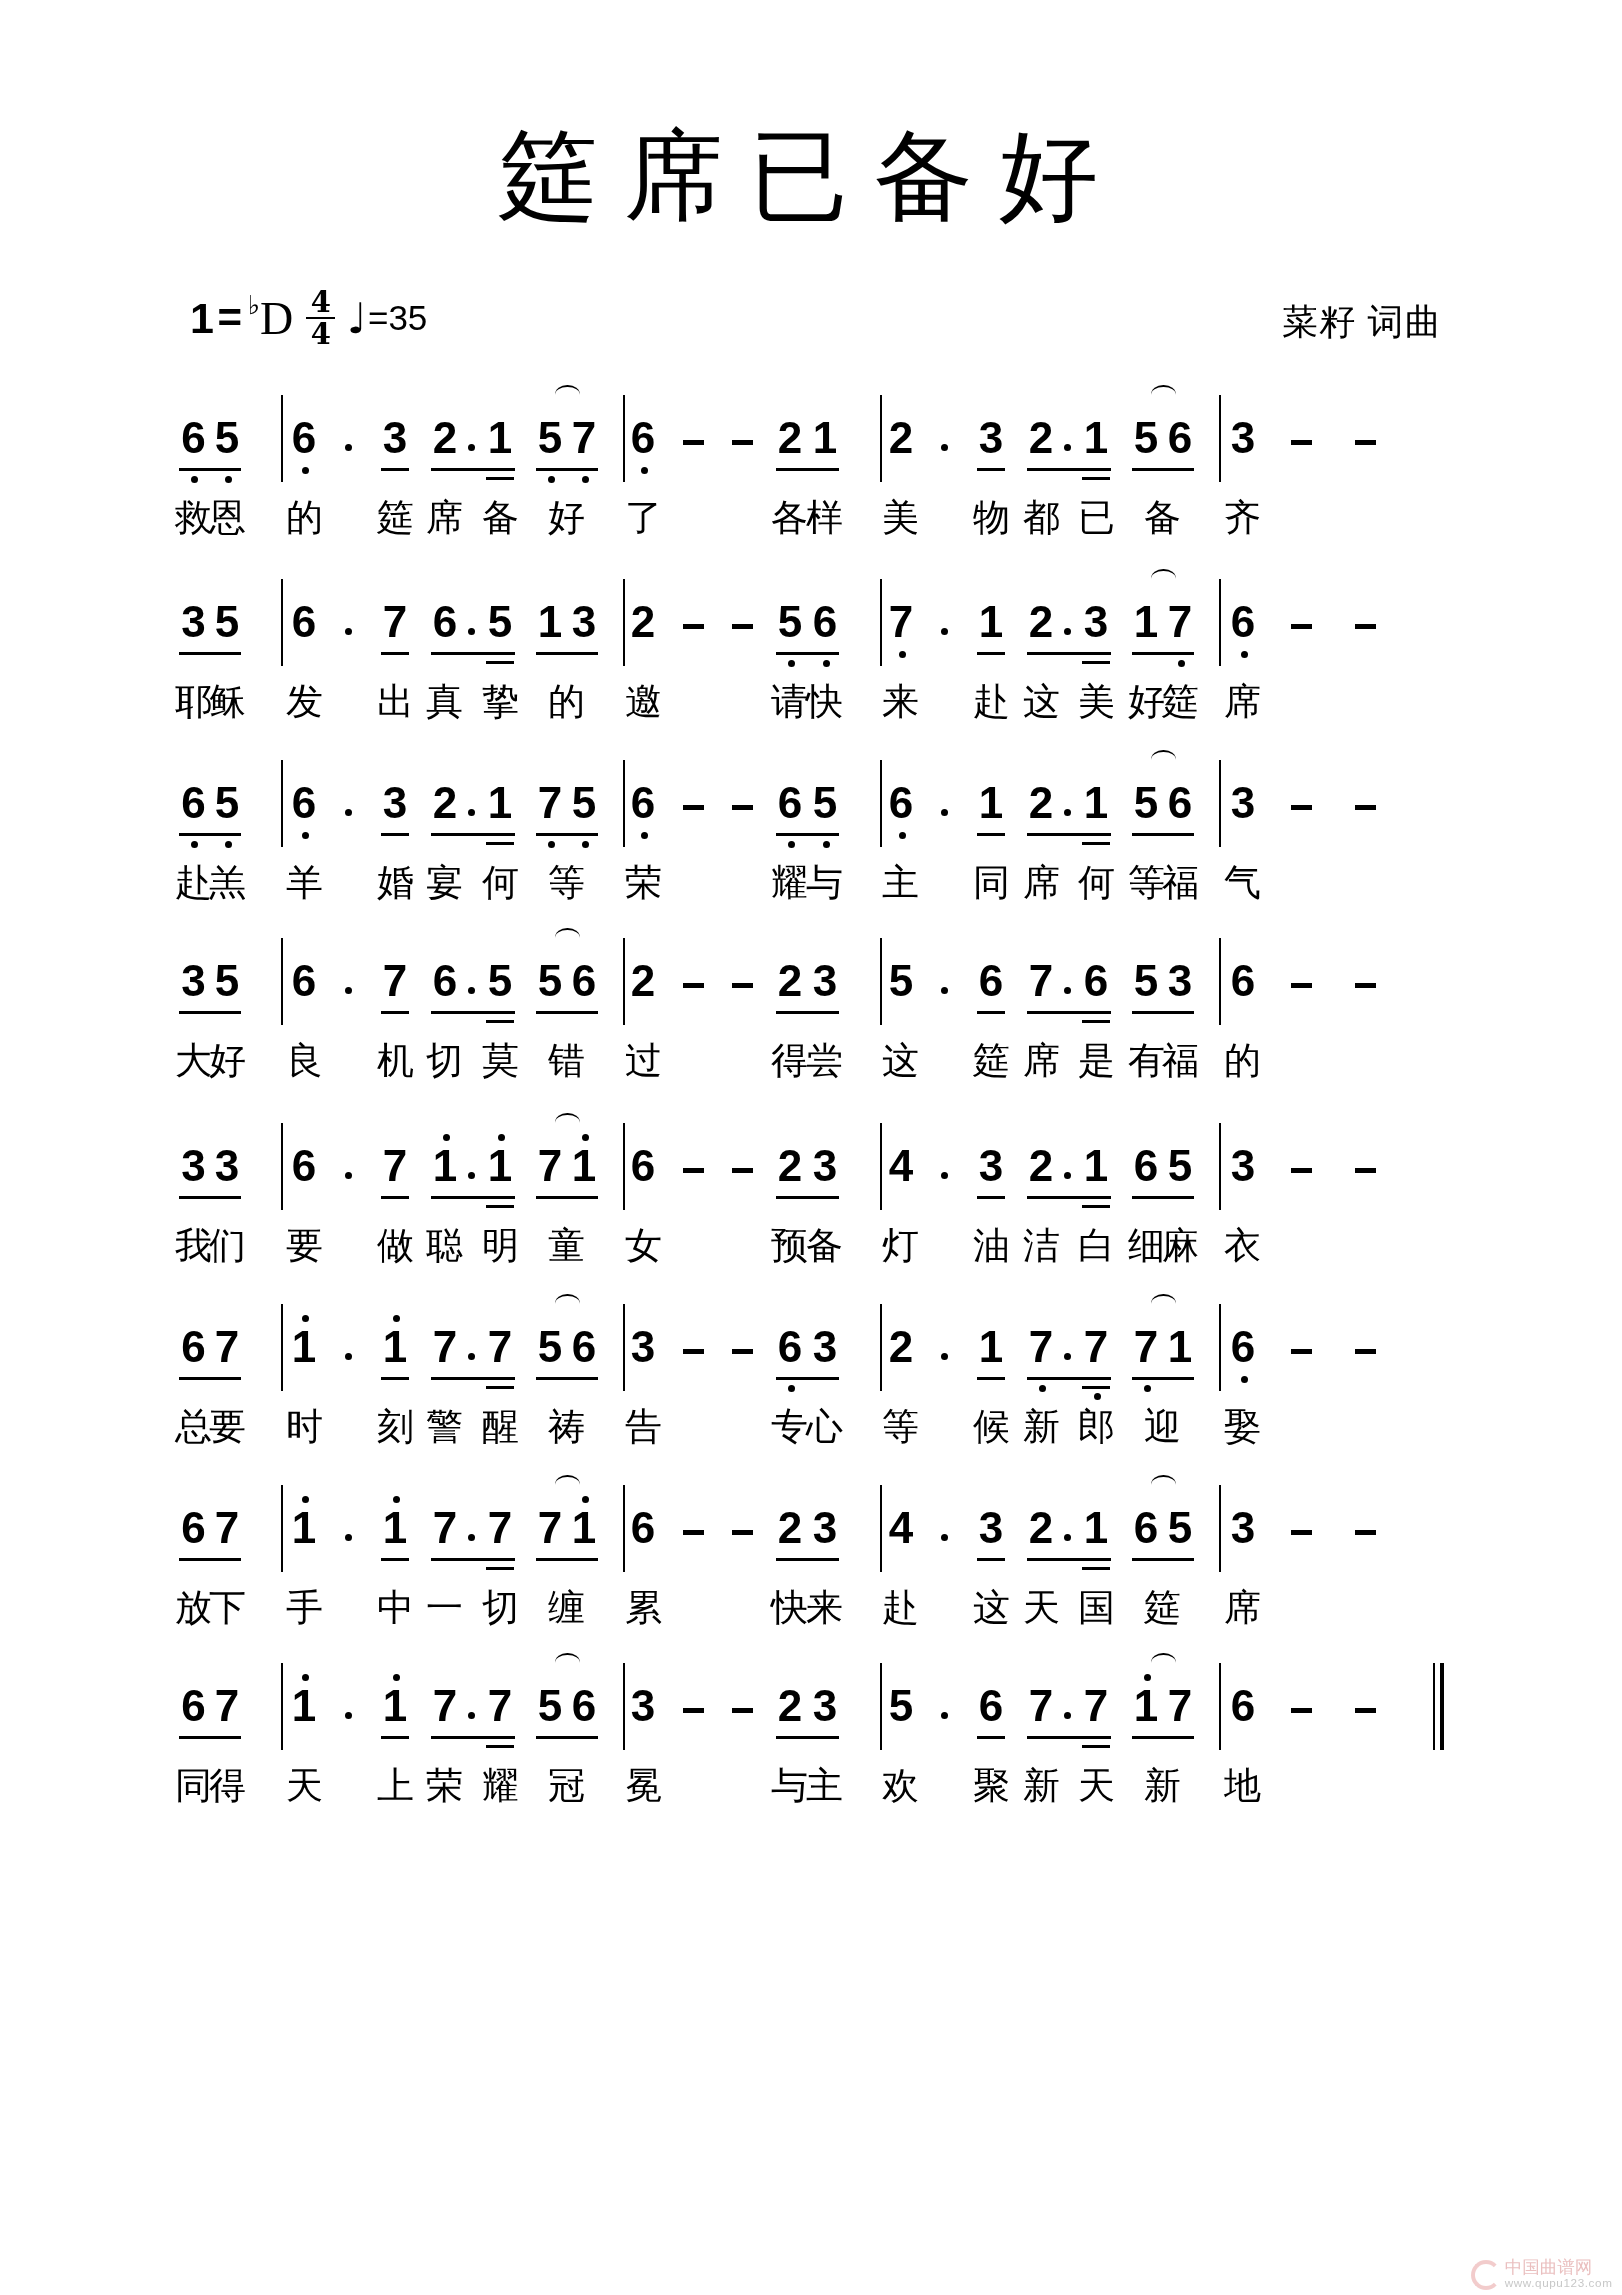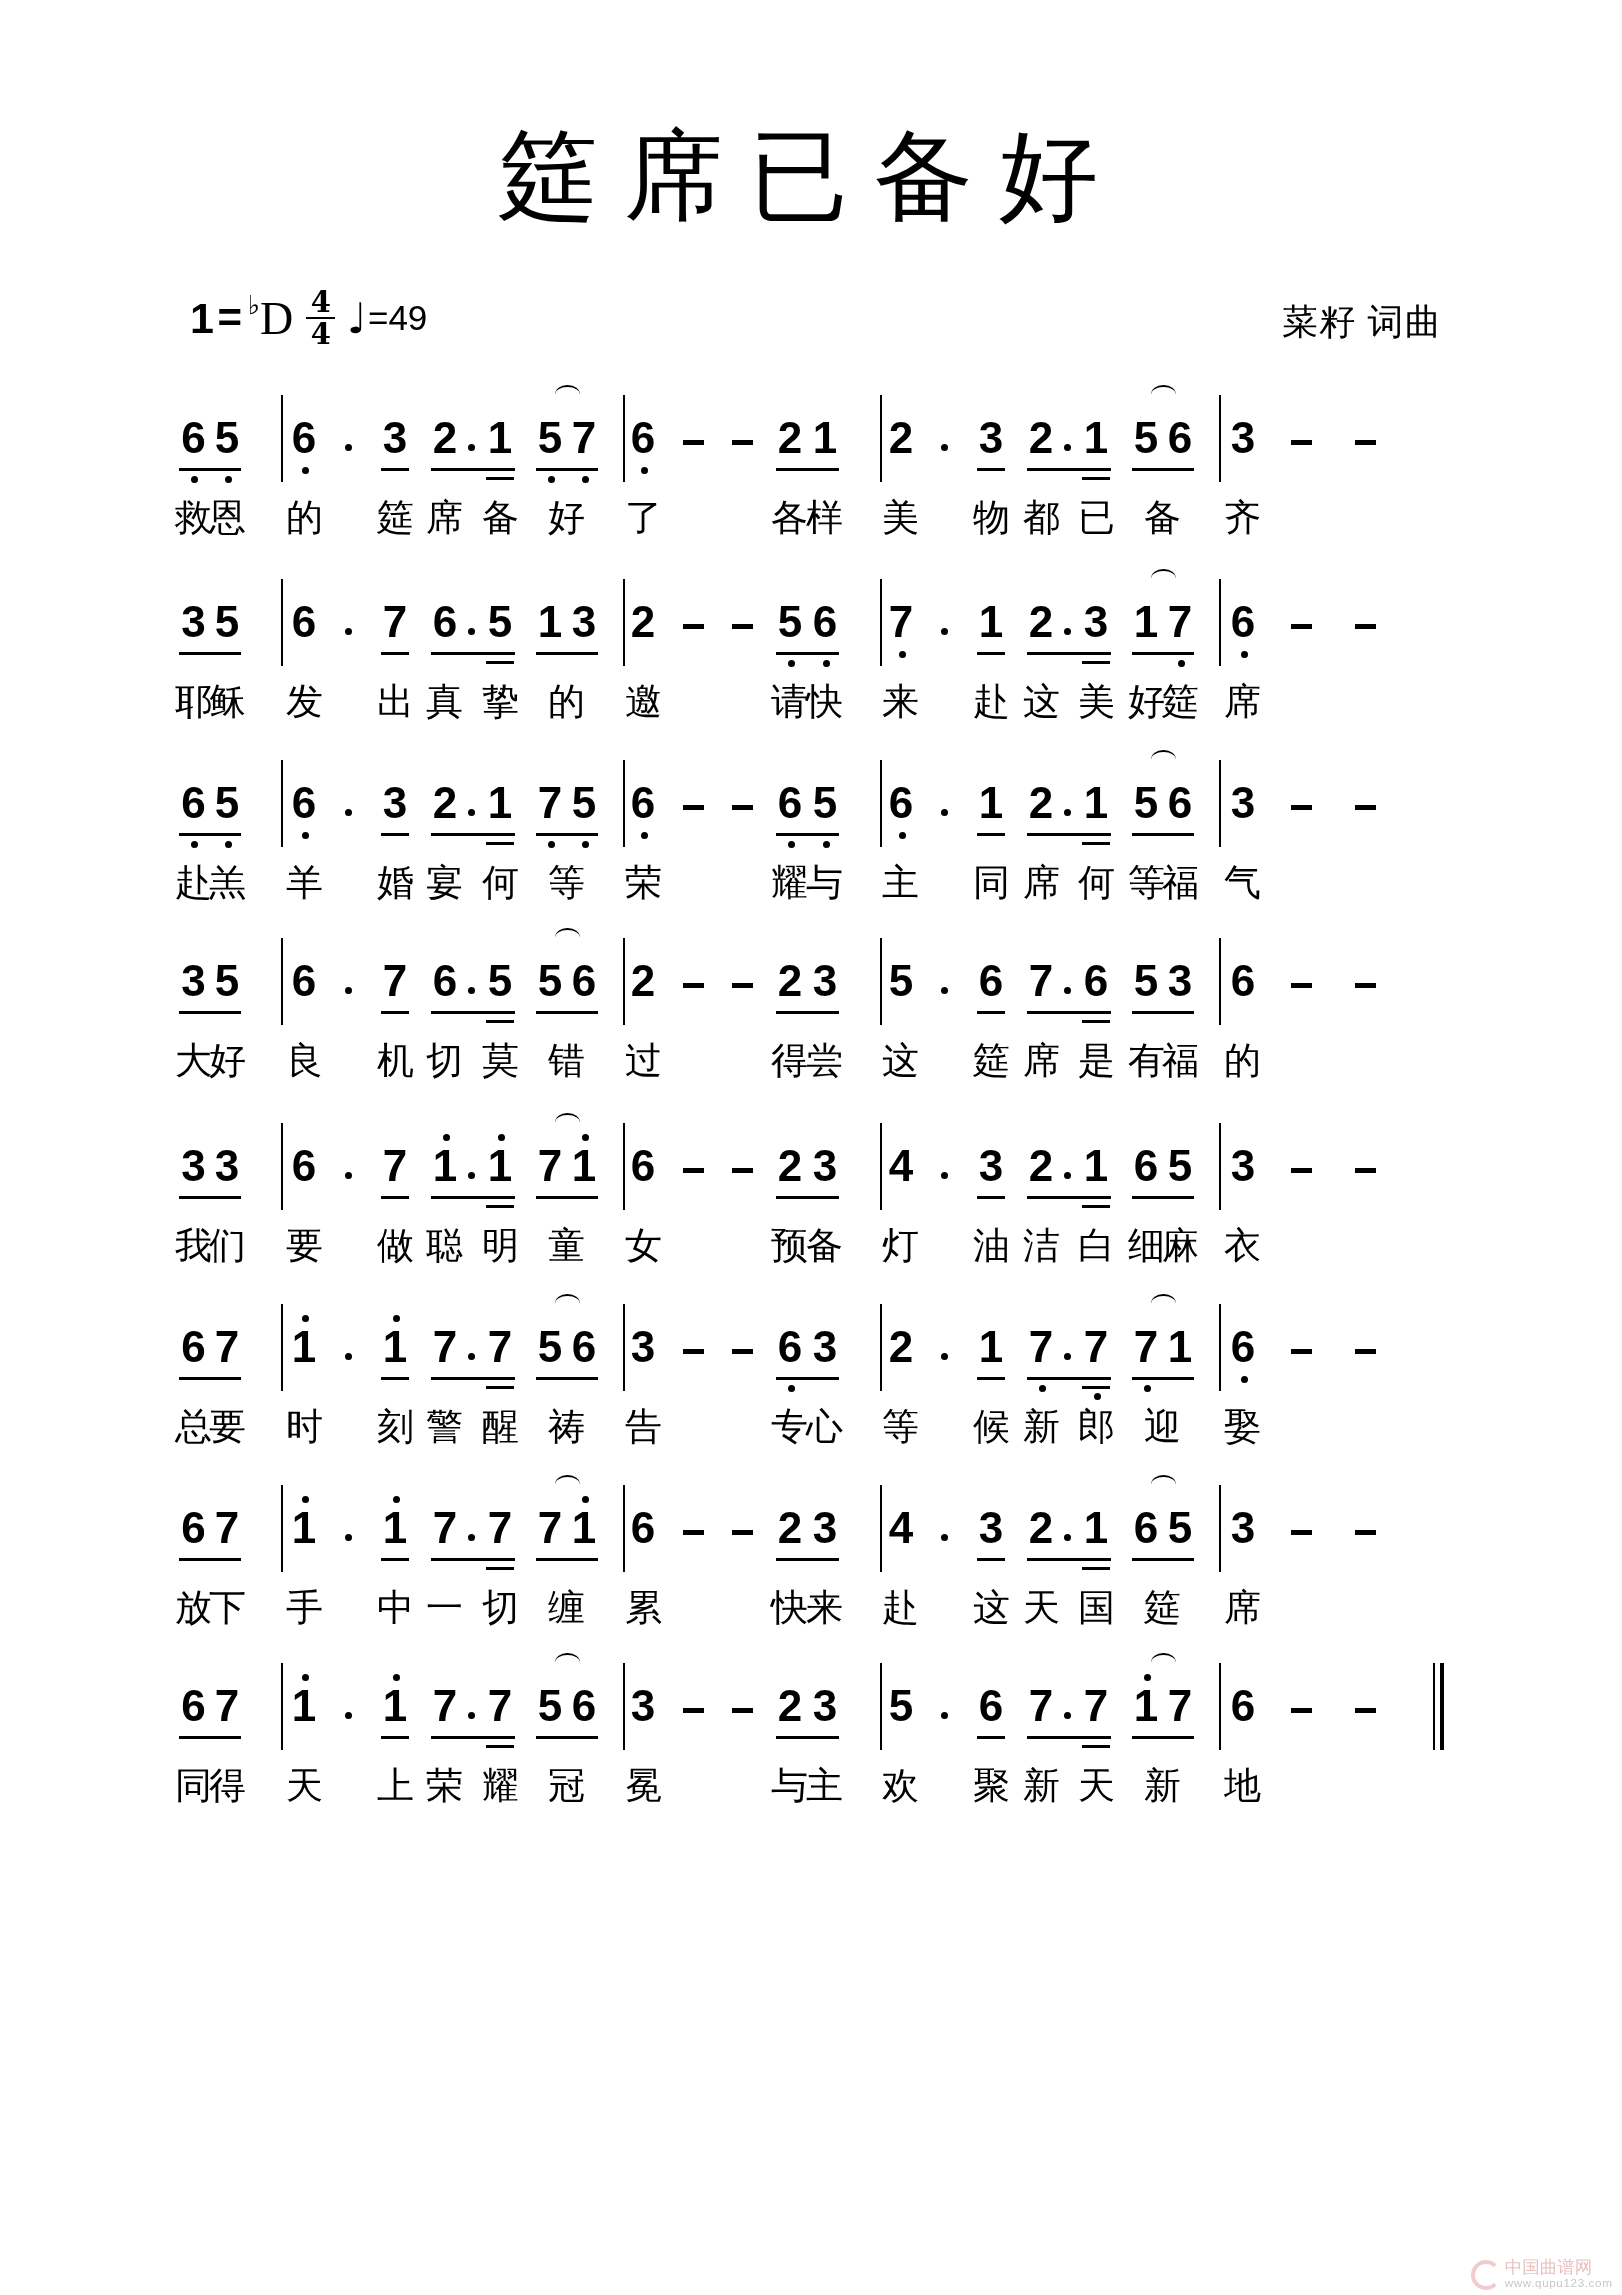--- a/index.html
+++ b/index.html
@@ -51,21 +51,21 @@
   <span class="eq">=</span>
   <span class="flat">♭</span>
   <span class="key">D</span>
   <span class="timesig">
     <span>4</span>
     <span class="bar"></span>
     <span>4</span>
   </span>
   <span class="tempo">
     <span class="qnote">♩</span>
-    <span>=49</span>
+    <span>=35</span>
   </span>
 </div>
 
 <div class="composer">菜籽 词曲</div>
 
 <div id="score">
     <div class="system" style="top: 386px;">
       <div class="staff">
         <div class="note" style="left: 9.4px;">
           <span class="dg">6</span>

